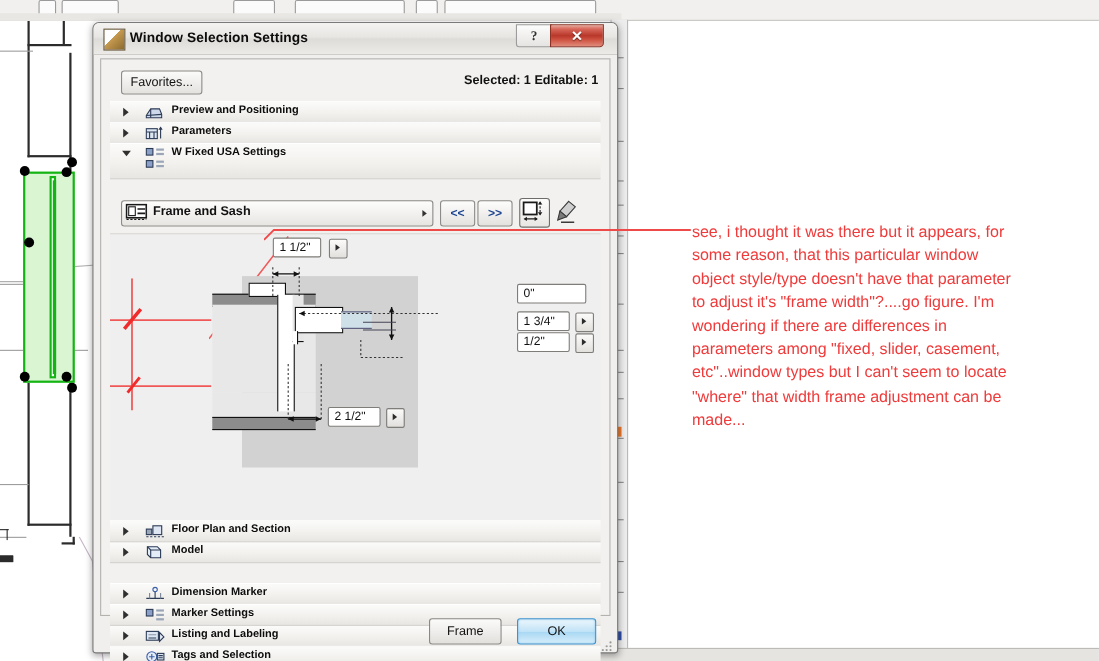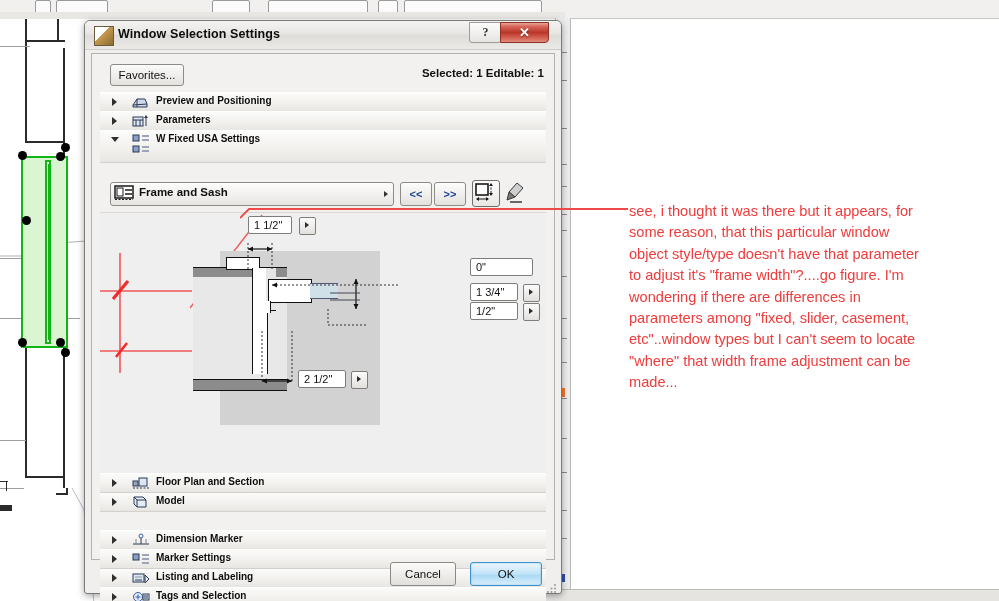--- a/index.html
+++ b/index.html
@@ -424,21 +424,21 @@
             <line x1="3.5" y1="7" x2="8.5" y2="7" stroke="#3b5ea8"></line>
             <rect x="11" y="4" width="6" height="6" fill="#dde6f2" stroke="#2b3a55"></rect>
             <line x1="12" y1="6" x2="16" y2="6" stroke="#2b3a55"></line>
             <line x1="12" y1="8" x2="16" y2="8" stroke="#2b3a55"></line>
           </svg>
       </span>
       <span class="lbl">Tags and Selection</span>
     </div>
   </div>
 
-  <div class="abs" id="cancel-btn">Cancel</div>
+  <div class="abs" id="cancel-btn">Frame</div>
   <div class="abs" id="ok-btn">OK</div>
   <div class="abs" id="grip">
     <svg width="11" height="11" viewBox="0 0 11 11">
         <circle cx="9" cy="3" r="1" fill="#9b9b9b"></circle>
         <circle cx="9" cy="6.5" r="1" fill="#9b9b9b"></circle>
         <circle cx="5.5" cy="6.5" r="1" fill="#9b9b9b"></circle>
         <circle cx="9" cy="10" r="1" fill="#9b9b9b"></circle>
         <circle cx="5.5" cy="10" r="1" fill="#9b9b9b"></circle>
         <circle cx="2" cy="10" r="1" fill="#9b9b9b"></circle>
       </svg>

